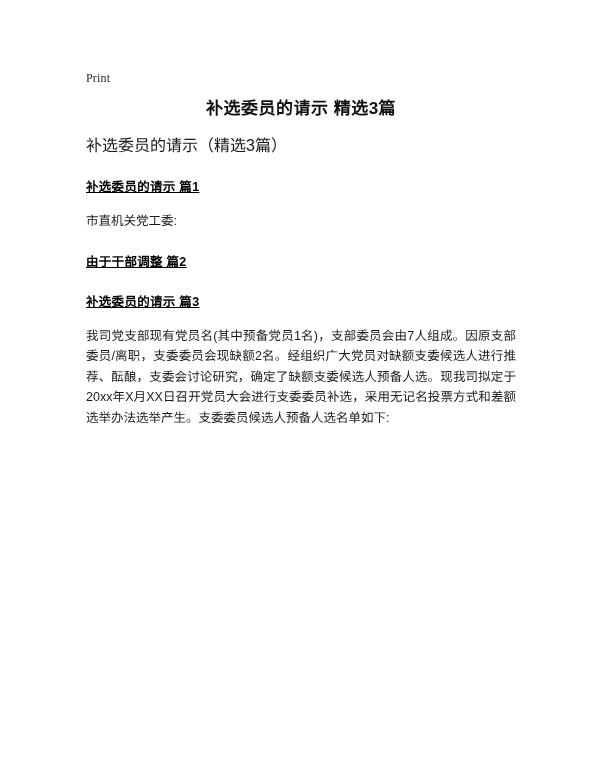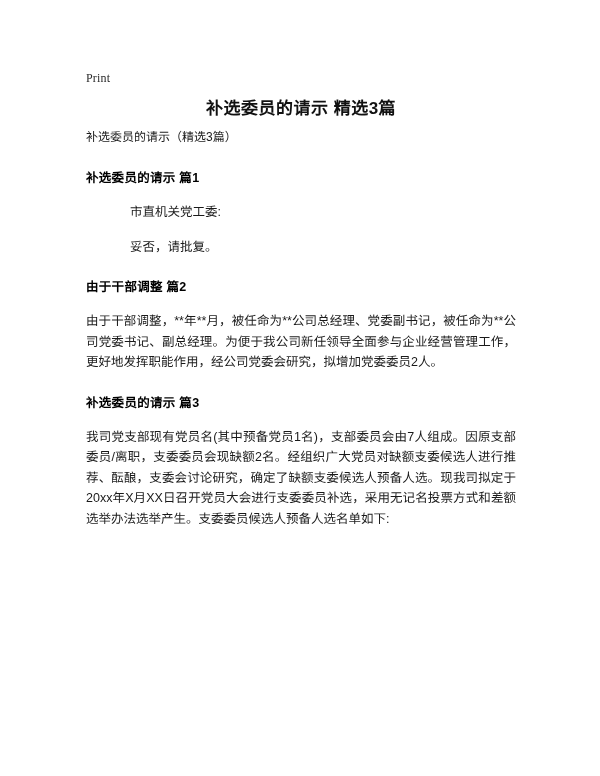--- a/index.html
+++ b/index.html
@@ -43,80 +43,78 @@
 
   
   .article {
     position: absolute;
     top: 96px;
     left: 86px;
     width: 430px;
   }
 
   .doc-title {
-    margin: 0 0 4px 0;
+    margin: 0 0 13px 0;
     font-size: 17px;
     line-height: 26px;
     font-weight: bold;
     text-align: center;
     letter-spacing: 0.5px;
     color: #111111;
   }
 
   .subtitle {
     margin: 0 0 16px 0;
-    font-size: 12px;
+    font-size: 16px;
     line-height: 22px;
     color: #1a1a1a;
   }
 
   .section-heading {
     margin: 20px 0 14px 0;
     font-size: 12.5px;
     line-height: 20px;
     font-weight: bold;
     color: #000000;
     letter-spacing: 0.3px;
+    text-decoration: underline;
   }
 
   p.para {
     margin: 0 0 14px 0;
     font-size: 12.5px;
     line-height: 20.5px;
     color: #1a1a1a;
     text-align: justify;
     text-justify: inter-ideograph;
     word-break: break-all;
   }
 
   p.para.salutation,
   p.para.tight {
     text-align: left;
-    margin-left: 44px;
   }
 </style>
 </head>
 <body>
 
 <div class="page">
 
   <div class="print-bar">
     <a class="print-link" href="#">Print</a>
   </div>
 
   <div class="article">
 
     <h1 class="doc-title">补选委员的请示  精选3篇</h1>
 
     <p class="subtitle">补选委员的请示（精选3篇）</p>
 
     <h2 class="section-heading">补选委员的请示 篇1</h2>
     <p class="para salutation">市直机关党工委:</p>
-    <p class="para tight">妥否，请批复。</p>
 
     <h2 class="section-heading">由于干部调整 篇2</h2>
-    <p class="para">由于干部调整，**年**月，被任命为**公司总经理、党委副书记，被任命为**公司党委书记、副总经理。为便于我公司新任领导全面参与企业经营管理工作，更好地发挥职能作用，经公司党委会研究，拟增加党委委员2人。</p>
 
     <h2 class="section-heading">补选委员的请示 篇3</h2>
     <p class="para">我司党支部现有党员名(其中预备党员1名)，支部委员会由7人组成。因原支部委员/离职，支委委员会现缺额2名。经组织广大党员对缺额支委候选人进行推荐、酝酿，支委会讨论研究，确定了缺额支委候选人预备人选。现我司拟定于20xx年X月XX日召开党员大会进行支委委员补选，采用无记名投票方式和差额选举办法选举产生。支委委员候选人预备人选名单如下:</p>
 
   </div>
 </div>
 
 </body></html>

